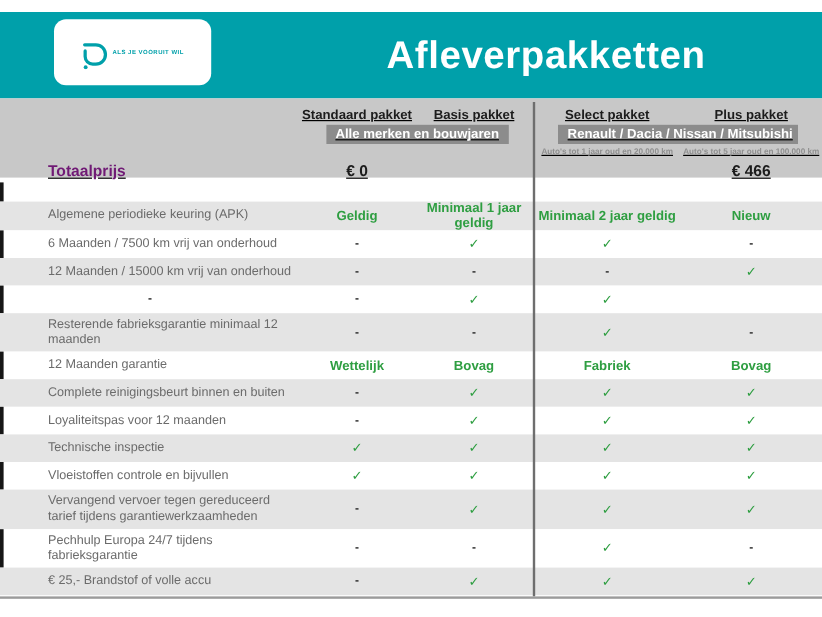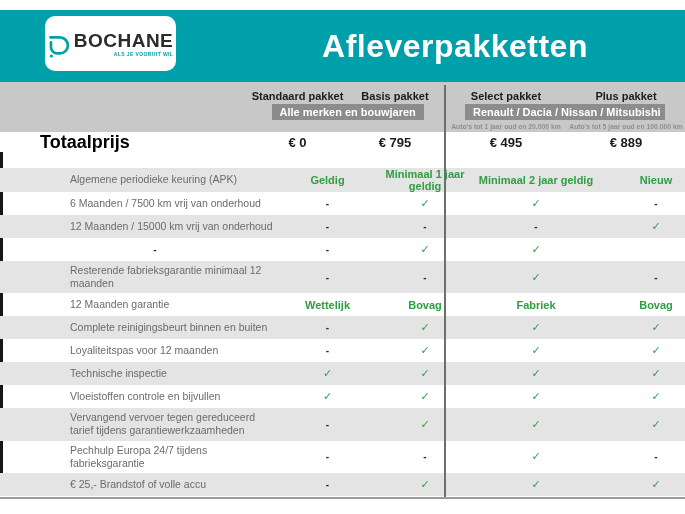--- a/index.html
+++ b/index.html
@@ -13,43 +13,43 @@
               border-radius:10px; display:flex; align-items:center; justify-content:center; gap:4px; }
   .logo-icon { width:22px; height:26px; flex:0 0 auto; margin-top:2px; }
   .logo-text { display:flex; flex-direction:column; align-items:flex-end; line-height:1; }
   .logo-name { font-size:19px; font-weight:bold; color:#2b2b2b; letter-spacing:0.5px; }
   .logo-tagline { font-size:5px; font-weight:bold; color:#00a0aa; letter-spacing:0.4px; margin-top:2px; }
   .page-title { position:absolute; left:225px; right:0; top:0; height:72px;
                 display:flex; align-items:center; justify-content:center;
                 color:#ffffff; font-size:32px; font-weight:bold; letter-spacing:0.5px; }
 
   
-  .head-band { position:absolute; top:82px; left:0; right:0; height:50px; background:#c8c8c8;
+  .head-band { position:absolute; top:82px; left:0; right:0; height:66px; background:#c8c8c8;
                display:grid; grid-template-columns:250px 95px 100px 122px 118px;
-               grid-template-rows:20px 19px 11px 20px; }
+               grid-template-rows:20px 19px 11px 20px;text-decoration:underline; }
   .pkg-name { font-size:11px; font-weight:bold; color:#1c1c1c; text-align:center; align-self:end; grid-row:1; }
   .pkg-name.c2 { grid-column:2; } .pkg-name.c3 { grid-column:3; }
   .pkg-name.c4 { grid-column:4; } .pkg-name.c5 { grid-column:5; }
   .badge { grid-row:2; align-self:center; justify-self:center; background:#8c8c8c; color:#ffffff;
            font-size:11px; font-weight:bold; text-align:center; padding:2px 8px; white-space:nowrap; }
   .badge.b1 { grid-column:2 / span 2; width:152px; }
   .badge.b2 { grid-column:4 / span 2; width:200px; }
   .caption { grid-row:3; font-size:6.8px; font-weight:bold; color:#8f8f8f; text-align:center; align-self:center; white-space:nowrap; }
   .caption.c4 { grid-column:4; } .caption.c5 { grid-column:5; }
-  .total-label { grid-row:4; grid-column:1; font-size:18px; font-weight:bold; color:#000000;
+  .total-label { grid-row:4; grid-column:1; font-size:13px; font-weight:bold; color:#701a75;
                  padding-left:40px; align-self:center; }
   .price { grid-row:4; font-size:13px; font-weight:bold; color:#1c1c1c; text-align:center; align-self:center; }
   .price.c2 { grid-column:2; } .price.c3 { grid-column:3; }
   .price.c4 { grid-column:4; } .price.c5 { grid-column:5; }
 
   
   .rows { position:absolute; top:152px; left:0; right:0; }
   .spacer { height:16px; background:#ffffff; position:relative; }
   .row { display:grid; grid-template-columns:250px 95px 100px 122px 118px;
-         min-height:23px; align-items:center; position:relative;padding-left:30px; }
+         min-height:23px; align-items:center; position:relative; }
   .row.r-gray { background:#e4e4e4; }
   .row.r-white { background:#ffffff; }
   .row.r-white::before, .spacer::before { content:""; position:absolute; left:0; top:0; bottom:0; width:3px; background:#161616; }
   .cell.label { font-size:10.5px; color:#6b6b6b; padding:3px 6px 3px 40px; line-height:1.25; }
   .cell.val { text-align:center; }
   .val.check { color:#2e9e41; font-size:11px; }
   .val.dash  { color:#2a2a2a; font-size:10px; font-weight:bold; }
   .val.text  { color:#2e9e41; font-size:11px; font-weight:bold; }
 
   
@@ -61,44 +61,41 @@
 
 <div class="page">
 
   <div class="topbar">
     <div class="logo-box">
       <svg class="logo-icon" viewBox="0 0 26 30">
         <path d="M3 6 H14 a9.5 9.5 0 0 1 0 19 H11 a7.5 7.5 0 0 1 -7.5 -7.5 V12" fill="none" stroke="#00a0aa" stroke-width="3.2" stroke-linecap="round"></path>
         <circle cx="4" cy="28" r="1.9" fill="#00a0aa"></circle>
       </svg>
       <div class="logo-text">
-        <span class="logo-name">BOCHANE</span>
         <span class="logo-tagline">ALS JE VOORUIT WIL</span>
       </div>
     </div>
     <div class="page-title">Afleverpakketten</div>
   </div>
 
   <div class="head-band">
     <div class="pkg-name c2">Standaard pakket</div>
     <div class="pkg-name c3">Basis pakket</div>
     <div class="pkg-name c4">Select pakket</div>
     <div class="pkg-name c5">Plus pakket</div>
 
     <div class="badge b2">Renault / Dacia / Nissan / Mitsubishi</div>
     <div class="badge b1">Alle merken en bouwjaren</div>
 
     <div class="caption c4">Auto's tot 1 jaar oud en 20.000 km</div>
     <div class="caption c5">Auto's tot 5 jaar oud en 100.000 km</div>
 
     <div class="total-label">Totaalprijs</div>
     <div class="price c2">€ 0</div>
-    <div class="price c3">€ 795</div>
-    <div class="price c4">€ 495</div>
-    <div class="price c5">€ 889</div>
+    <div class="price c5">€ 466</div>
   </div>
 
   <div class="rows" id="rows">
     <div class="spacer"></div>
   <div class="row r-gray">
         <div class="cell label">Algemene periodieke keuring (APK)</div>
         <div class="cell val text">Geldig</div>
         <div class="cell val text">Minimaal 1 jaar geldig</div>
         <div class="cell val text">Minimaal 2 jaar geldig</div>
         <div class="cell val text">Nieuw</div>

